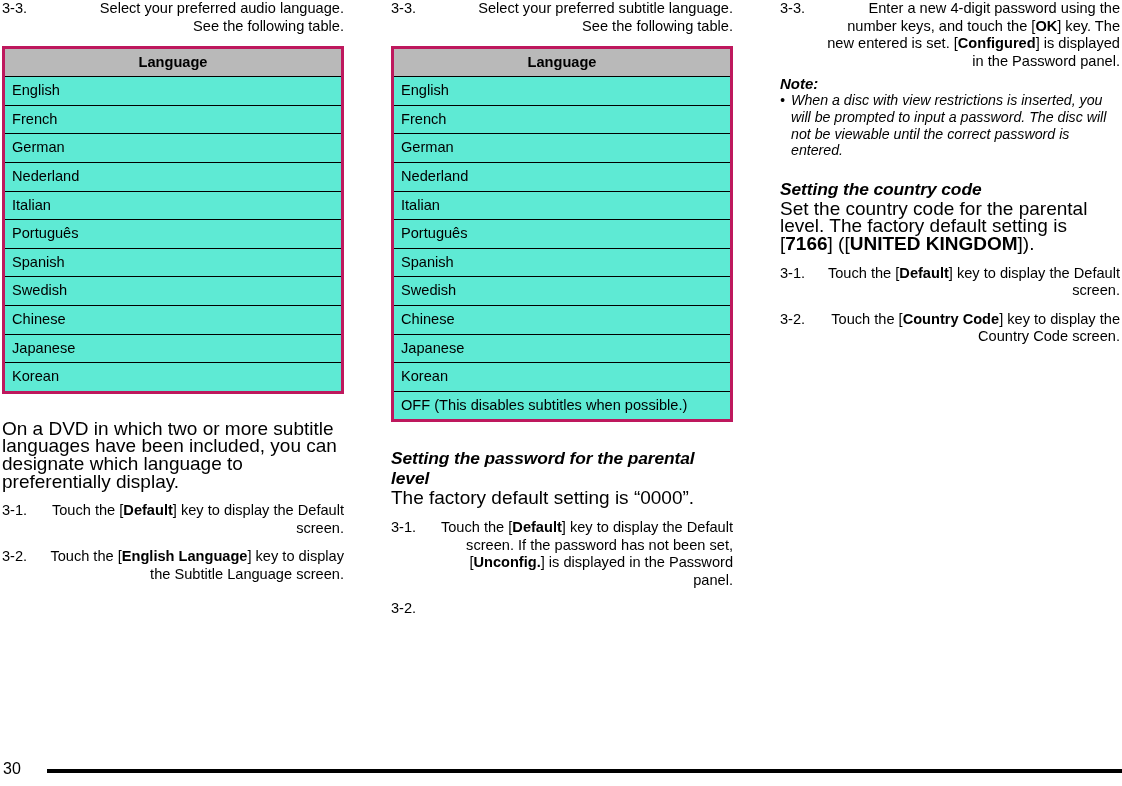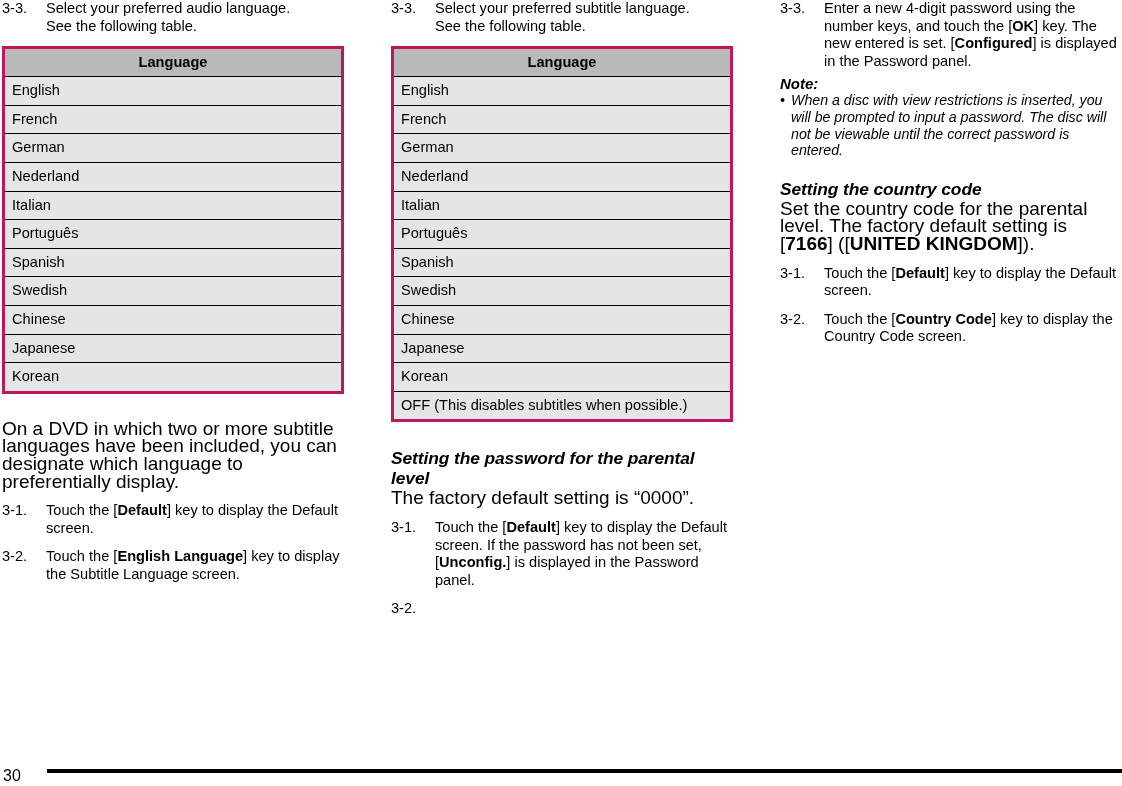--- a/index.html
+++ b/index.html
@@ -40,20 +40,21 @@
     line-height: 17.6px;
     margin-bottom: 11px;
   }
   .step .num {
     flex: 0 0 auto;
     width: 44px;
     white-space: nowrap;
   }
   .step .body {
     flex: 1 1 auto;
+    text-align: right;
   }
   .step.tight { margin-bottom: 6px; }
 
   
   h2.sec {
     font-size: 17.4px;
     line-height: 20px;
     font-weight: bold;
     font-style: italic;
     margin: 0 0 1px 0;
@@ -82,21 +83,21 @@
     text-align: center;
     padding: 5px 4px 5px 4px;
     border-bottom: 1.5px solid #000;
   }
   table.lang td {
     font-size: 14.6px;
     line-height: 17.6px;
     text-align: left;
     padding: 5px 4px 5px 7px;
     border-top: 1.5px solid #000;
-    background: #e5e5e5;
+    background: #5eead4;
   }
   table.lang tr:first-child td { border-top: none; }
 
   
   .note-title {
     font-size: 15px;
     line-height: 16px;
     font-weight: bold;
     font-style: italic;
     margin: 0;
@@ -126,21 +127,21 @@
   .footer {
     position: absolute;
     left: 0;
     bottom: 0;
     width: 1122px;
     height: 44px;
   }
   .footer .pageno {
     position: absolute;
     left: 3px;
-    bottom: 1px;
+    bottom: 8px;
     font-size: 16px;
     line-height: 18px;
   }
   .footer .rule {
     position: absolute;
     left: 47px;
     right: 0;
     bottom: 13px;
     height: 4px;
     background: #000;

